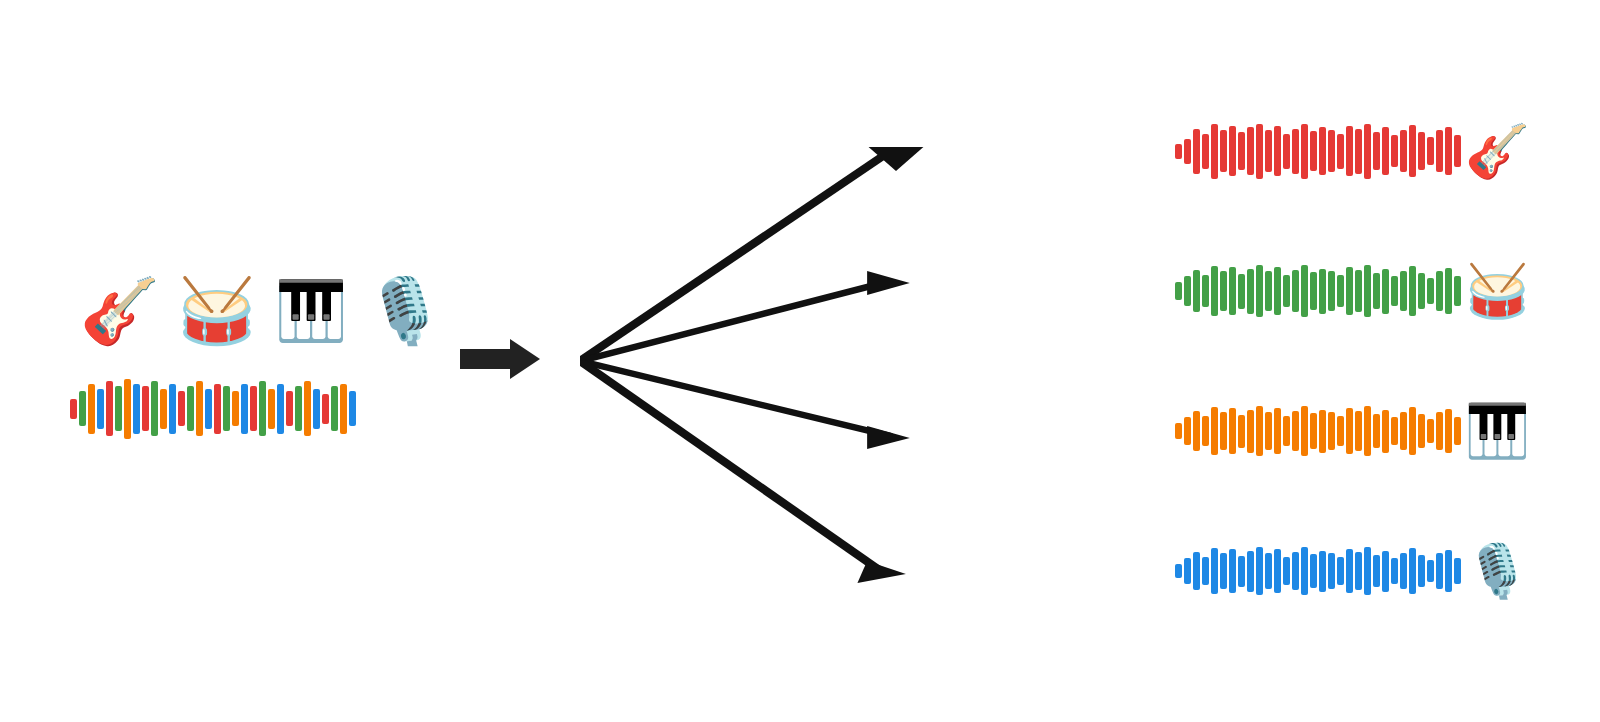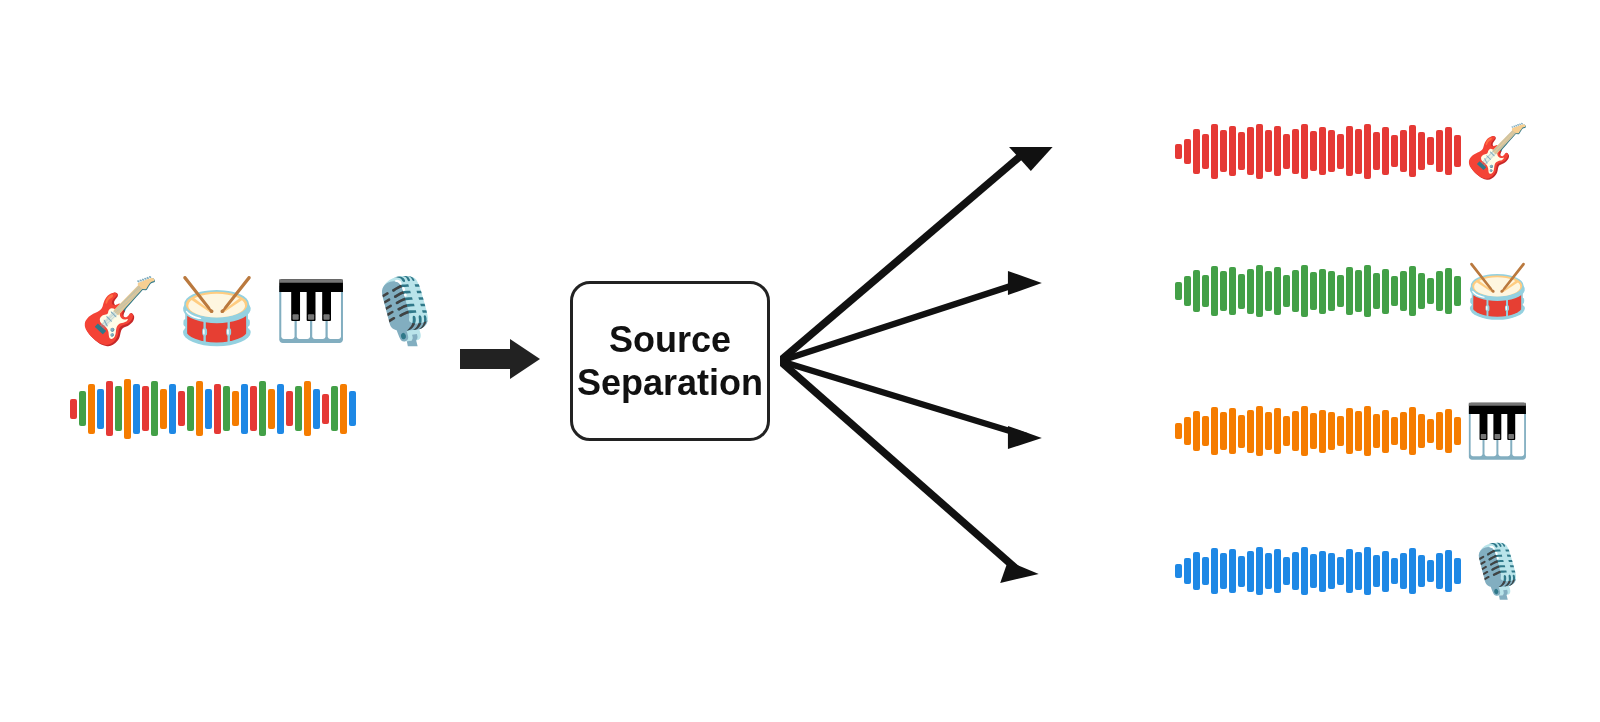--- a/index.html
+++ b/index.html
@@ -178,26 +178,20 @@
         <div class="bar" style="width: 7px; height: 35px; background: rgb(30, 136, 229); border-radius: 2px; flex-shrink: 0;"></div>
       </div>
   </div>
 
   <div class="arrow-left">
     <svg width="80" height="50" viewBox="0 0 80 50">
       <polygon points="0,15 50,15 50,5 80,25 50,45 50,35 0,35" fill="#222"></polygon>
     </svg>
   </div>
 
-  <div class="center-box">
-    <span>
-      <span>Source</span><br>
-      <span>Separation</span>
-    </span>
-  </div>
 
   <div class="right-section">
 
     <svg class="arrows-svg" viewBox="0 0 500 560" preserveAspectRatio="none">
 
       <line x1="0" y1="280" x2="160" y2="70" stroke="#111" stroke-width="6"></line>
       <polygon points="155,55 175,75 148,82" fill="#111" transform="rotate(-45,165,68)"></polygon>
 
       <line x1="0" y1="280" x2="160" y2="200" stroke="#111" stroke-width="6"></line>
       <polygon points="148,190 170,202 148,214" fill="#111"></polygon>

